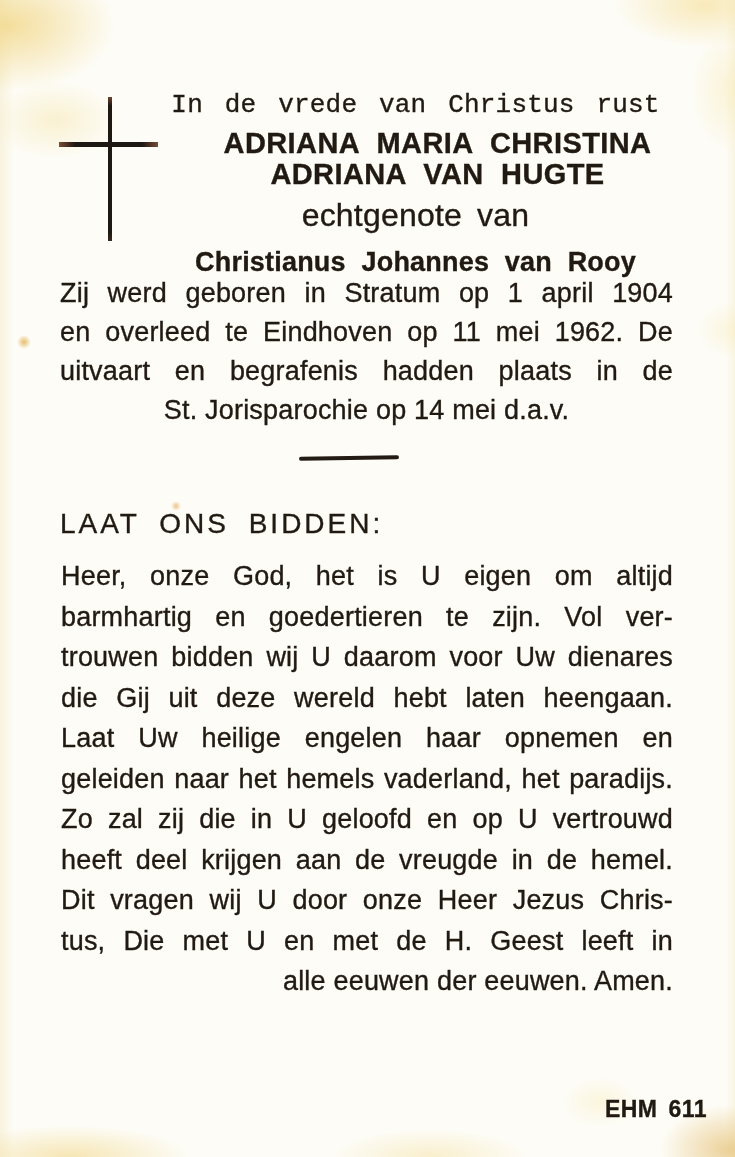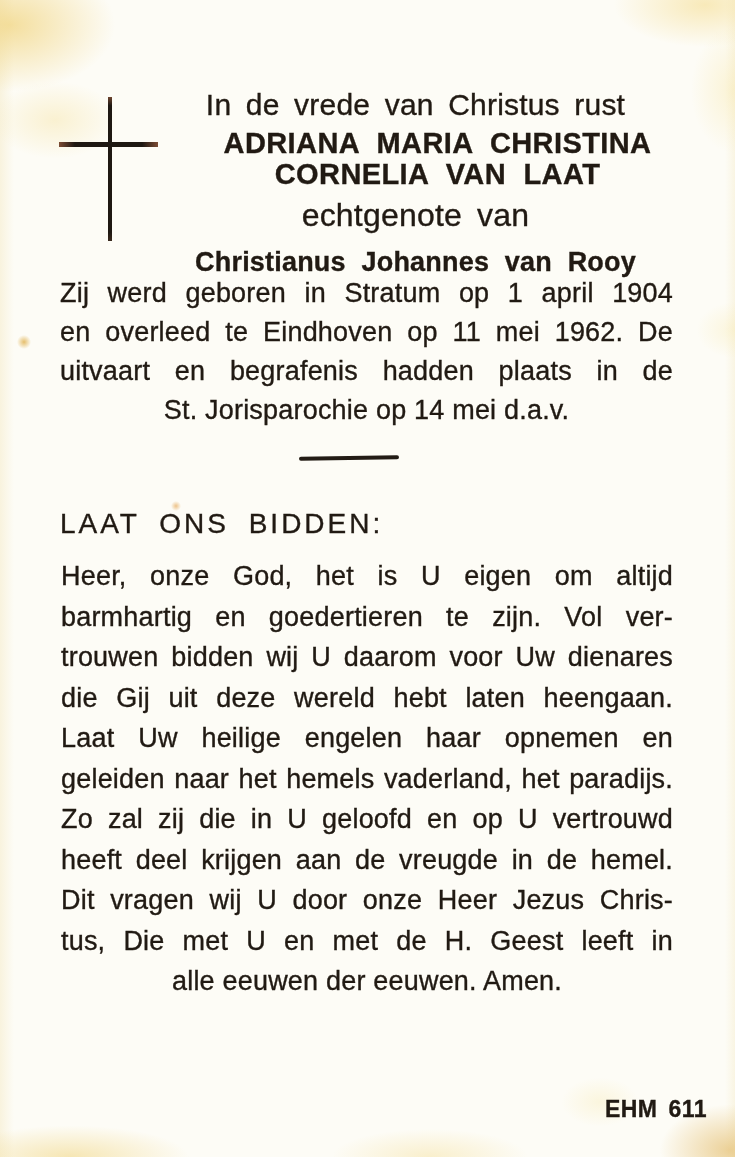--- a/index.html
+++ b/index.html
@@ -49,24 +49,25 @@
     width: 99px; height: 4.5px;
     background: linear-gradient(90deg, #7c4c34 0%, #1e1812 16%, #1e1812 84%, #7c4c34 100%);
   }
   
   .header {
     position: absolute;
     left: 112px; right: 16px; top: 90px;
     text-align: center;
   }
   .intro {
-    font-size: 30px;
+    font-size: 26px;
     line-height: 30px;
     word-spacing: 6px;
     margin: 0 0 8px 0;
+    font-family: Liberation Mono, monospace;
   }
   .name {
     font-size: 29px;
     line-height: 31px;
     font-weight: 700;
     letter-spacing: 0.4px;
     word-spacing: 9px;
     margin: 0;
     padding-left: 44px;
   }
@@ -95,21 +96,21 @@
     position: absolute;
     left: 61px; right: 62px; top: 556px;
     font-size: 27px;
   }
   .prayer .line { line-height: 40.5px; }
   .line.just {
     text-align: justify;
     text-align-last: justify;
   }
   .line.center { text-align: center; }
-  .line.left   { text-align: center; }
+  .line.left   { text-align: right; }
   
   .divider {
     position: absolute;
     left: 299px; top: 456px;
     width: 100px; height: 3.5px;
     background: #231c15;
     transform: rotate(-0.8deg);
     border-radius: 2px;
   }
   
@@ -140,21 +141,21 @@
 
   <div>
     <div class="cross-v"></div>
     <div class="cross-h"></div>
   </div>
 
   <header class="header">
     <div class="intro txt">In de vrede van Christus rust</div>
     <h1 class="name txt">
       <span>ADRIANA MARIA CHRISTINA</span>
-      <span>CORNELIA VAN LAAT</span>
+      <span>ADRIANA VAN HUGTE</span>
     </h1>
     <div class="relation txt">echtgenote van</div>
     <div class="spouse txt">Christianus Johannes van Rooy</div>
   </header>
 
   <section class="bio txt">
     <div class="line just">Zij werd geboren in Stratum op 1 april 1904</div>
     <div class="line just">en overleed te Eindhoven op 11 mei 1962. De</div>
     <div class="line just">uitvaart en begrafenis hadden plaats in de</div>
     <div class="line center">St. Jorisparochie op 14 mei d.a.v.</div>

